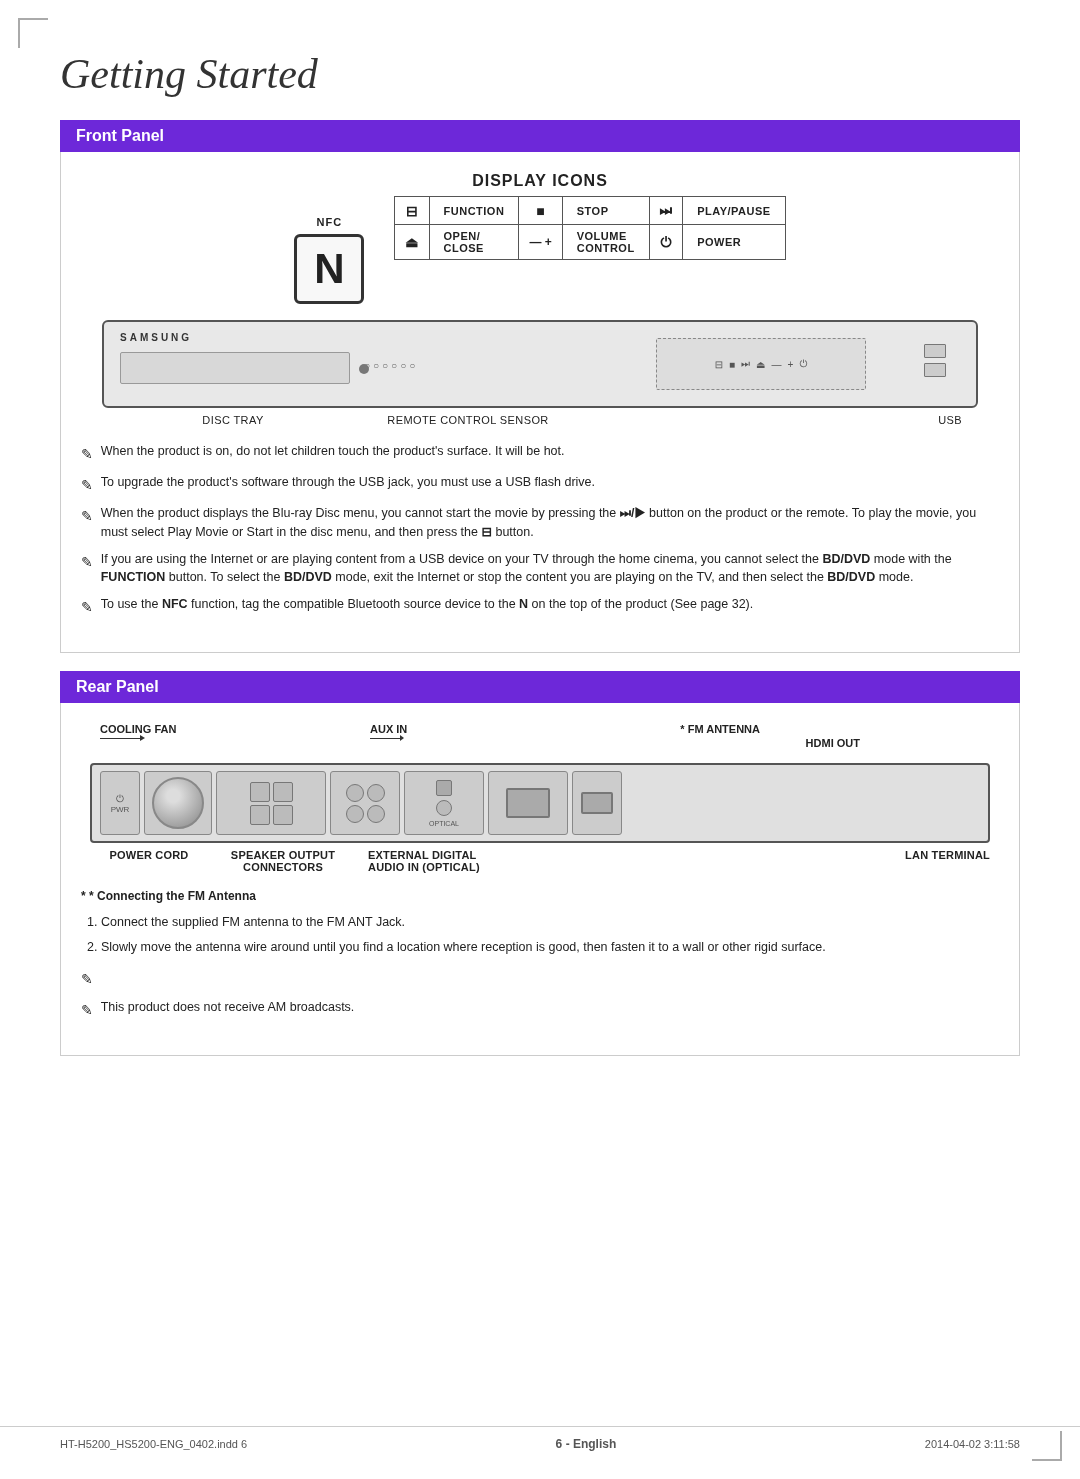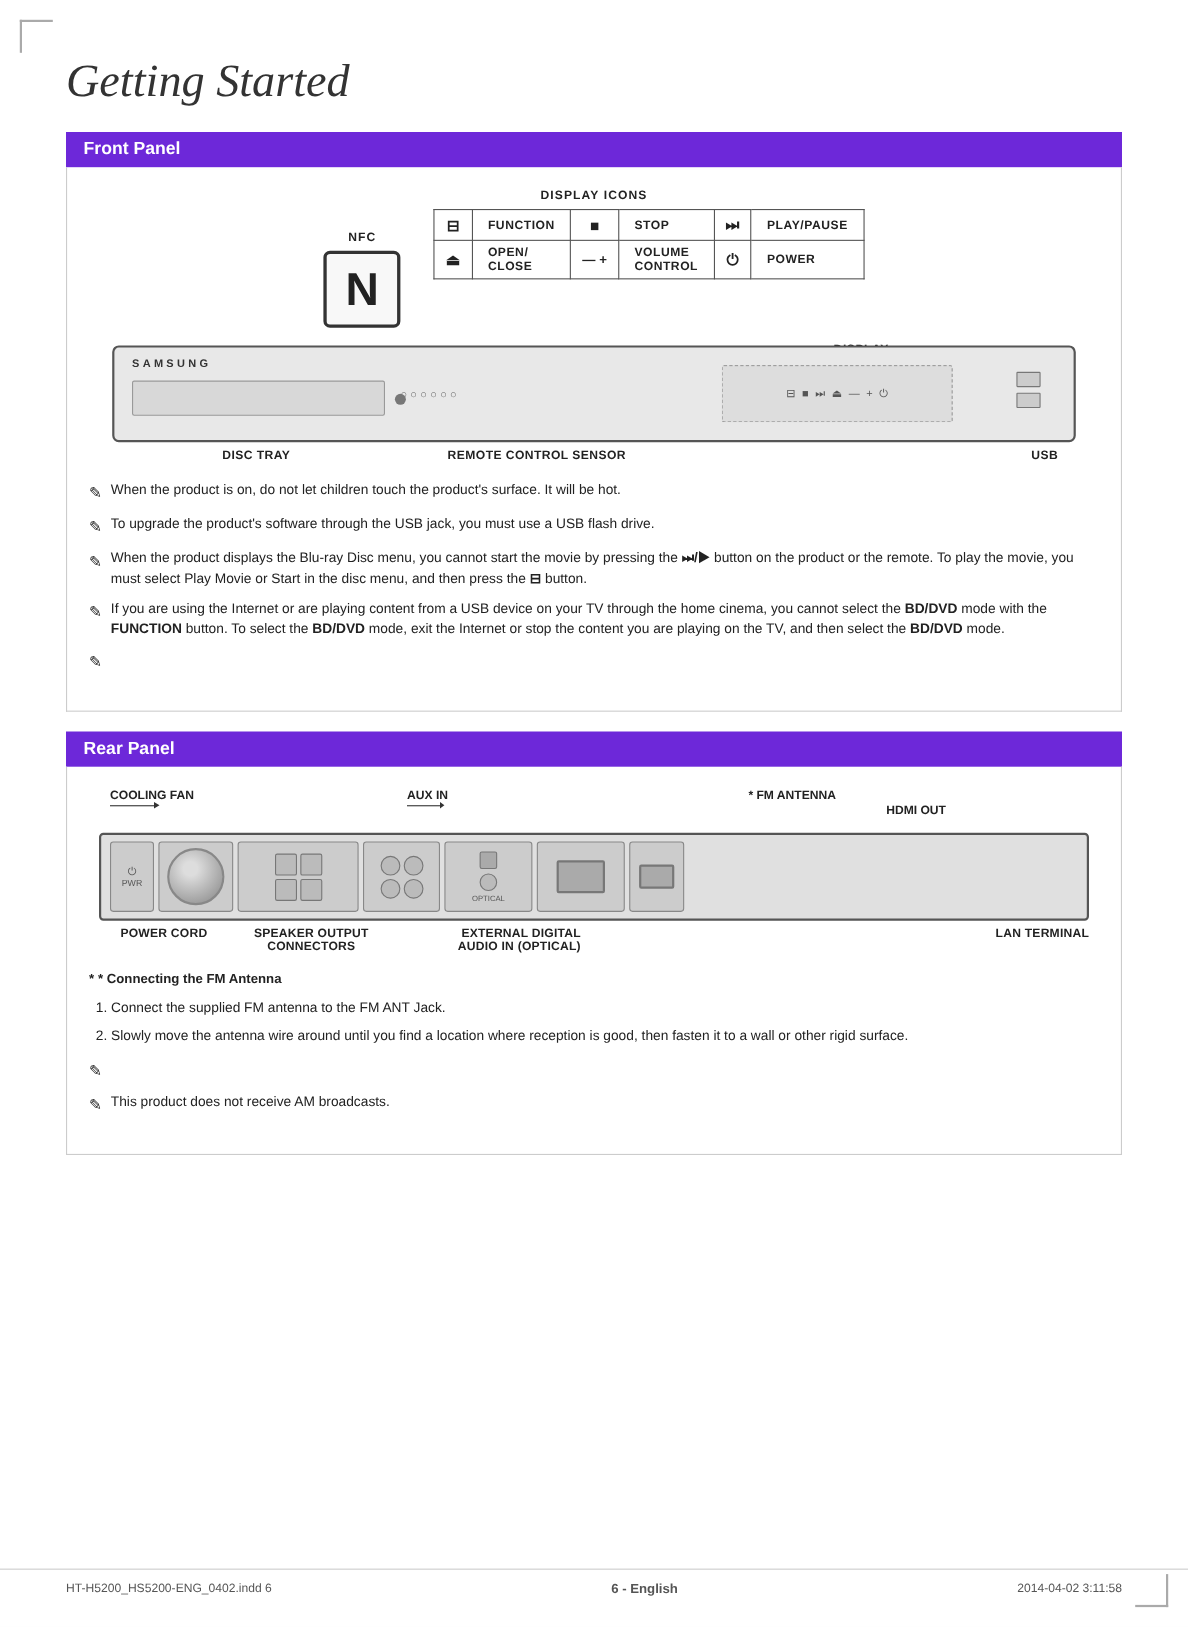--- a/index.html
+++ b/index.html
@@ -58,21 +58,21 @@
     .front-panel-box {
       border: 1px solid #ccc;
       border-top: none;
       padding: 20px 20px 16px 20px;
       margin-bottom: 18px;
     }
 
     
     .display-icons-label {
       text-align: center;
-      font-size: 11px;
+      font-size: 16px;
       font-weight: bold;
       letter-spacing: 1px;
       margin-bottom: 6px;
     }
 
     .icons-table {
       border: 1px solid #555;
       border-collapse: collapse;
     }
     .icons-table td {
@@ -233,21 +233,21 @@
         </div>
 
         <div style="position:absolute; right:30px; top:22px; display:flex; flex-direction:column; gap:5px;">
           <div style="width:22px; height:14px; border:1px solid #777; background:#ccc; border-radius:1px;"></div>
           <div style="width:22px; height:14px; border:1px solid #777; background:#ccc; border-radius:1px;"></div>
         </div>
 
         <div style="position:absolute; left:255px; top:42px; width:10px; height:10px; border-radius:50%; background:#777;"></div>
       </div>
 
-      <div style="display:flex; margin-top:6px; font-size:11px; font-weight:bold; letter-spacing:0.4px; position:relative;gap:20px;">
+      <div style="display:flex; margin-top:6px; font-size:11px; font-weight:normal; letter-spacing:0.4px; position:relative;">
         <div style="width:230px; text-align:center; margin-left:16px;">DISC TRAY</div>
         <div style="width:200px; text-align:center; margin-left:20px;">REMOTE CONTROL SENSOR</div>
         <div style="flex:1; text-align:right; padding-right:16px;">USB</div>
       </div>
     </div>
 
     <div class="notes-section" style="margin-top:16px;">
       <div class="note-item">
         <span class="note-icon">✎</span>
         <span class="note-text">When the product is on, do not let children touch the product's surface. It will be hot.</span>
@@ -259,20 +259,21 @@
       <div class="note-item">
         <span class="note-icon">✎</span>
         <span class="note-text">When the product displays the Blu-ray Disc menu, you cannot start the movie by pressing the <strong>⏭/▶</strong> button on the product or the remote. To play the movie, you must select Play Movie or Start in the disc menu, and then press the <strong>⊟</strong> button.</span>
       </div>
       <div class="note-item">
         <span class="note-icon">✎</span>
         <span class="note-text">If you are using the Internet or are playing content from a USB device on your TV through the home cinema, you cannot select the <strong>BD/DVD</strong> mode with the <strong>FUNCTION</strong> button. To select the <strong>BD/DVD</strong> mode, exit the Internet or stop the content you are playing on the TV, and then select the <strong>BD/DVD</strong> mode.</span>
       </div>
       <div class="note-item">
         <span class="note-icon">✎</span>
+        <span class="note-text">To use the <strong>NFC</strong> function, tag the compatible Bluetooth source device to the <strong>N</strong> on the top of the product (See page 32).</span>
       </div>
     </div>
   </div>
 
   <div class="section-header">Rear Panel</div>
   <div class="rear-panel-box">
 
     <div style="position:relative; margin: 0 auto; width:900px;">
 
       <div style="display:flex; margin-bottom:4px; font-size:11px; font-weight:bold; position:relative; height:36px;">
@@ -344,21 +345,21 @@
 
         <div style="width:50px; height:64px; border:1px solid #888; background:#ccc; border-radius:3px; display:flex; align-items:center; justify-content:center;">
           <div style="width:32px; height:22px; border:2px solid #777; background:#aaa; border-radius:2px;"></div>
         </div>
 
       </div>
 
       <div style="display:flex; margin-top:6px; font-size:11px; font-weight:bold; letter-spacing:0.2px; align-items:flex-start; gap:0;">
         <div style="width:118px; text-align:center;">POWER CORD</div>
         <div style="width:150px; text-align:center;">SPEAKER OUTPUT<br>CONNECTORS</div>
-        <div style="width:160px; text-align:right; margin-left:10px;">EXTERNAL DIGITAL<br>AUDIO IN (OPTICAL)</div>
+        <div style="width:160px; text-align:left; margin-left:10px;">EXTERNAL DIGITAL<br>AUDIO IN (OPTICAL)</div>
         <div style="flex:1; text-align:right;">LAN TERMINAL</div>
       </div>
     </div>
 
     <div style="margin-top:16px;">
       <p class="fm-section-title">
         <span>* </span>
         <span>* Connecting the FM Antenna</span>
       </p>
       <ol class="numbered-list">

